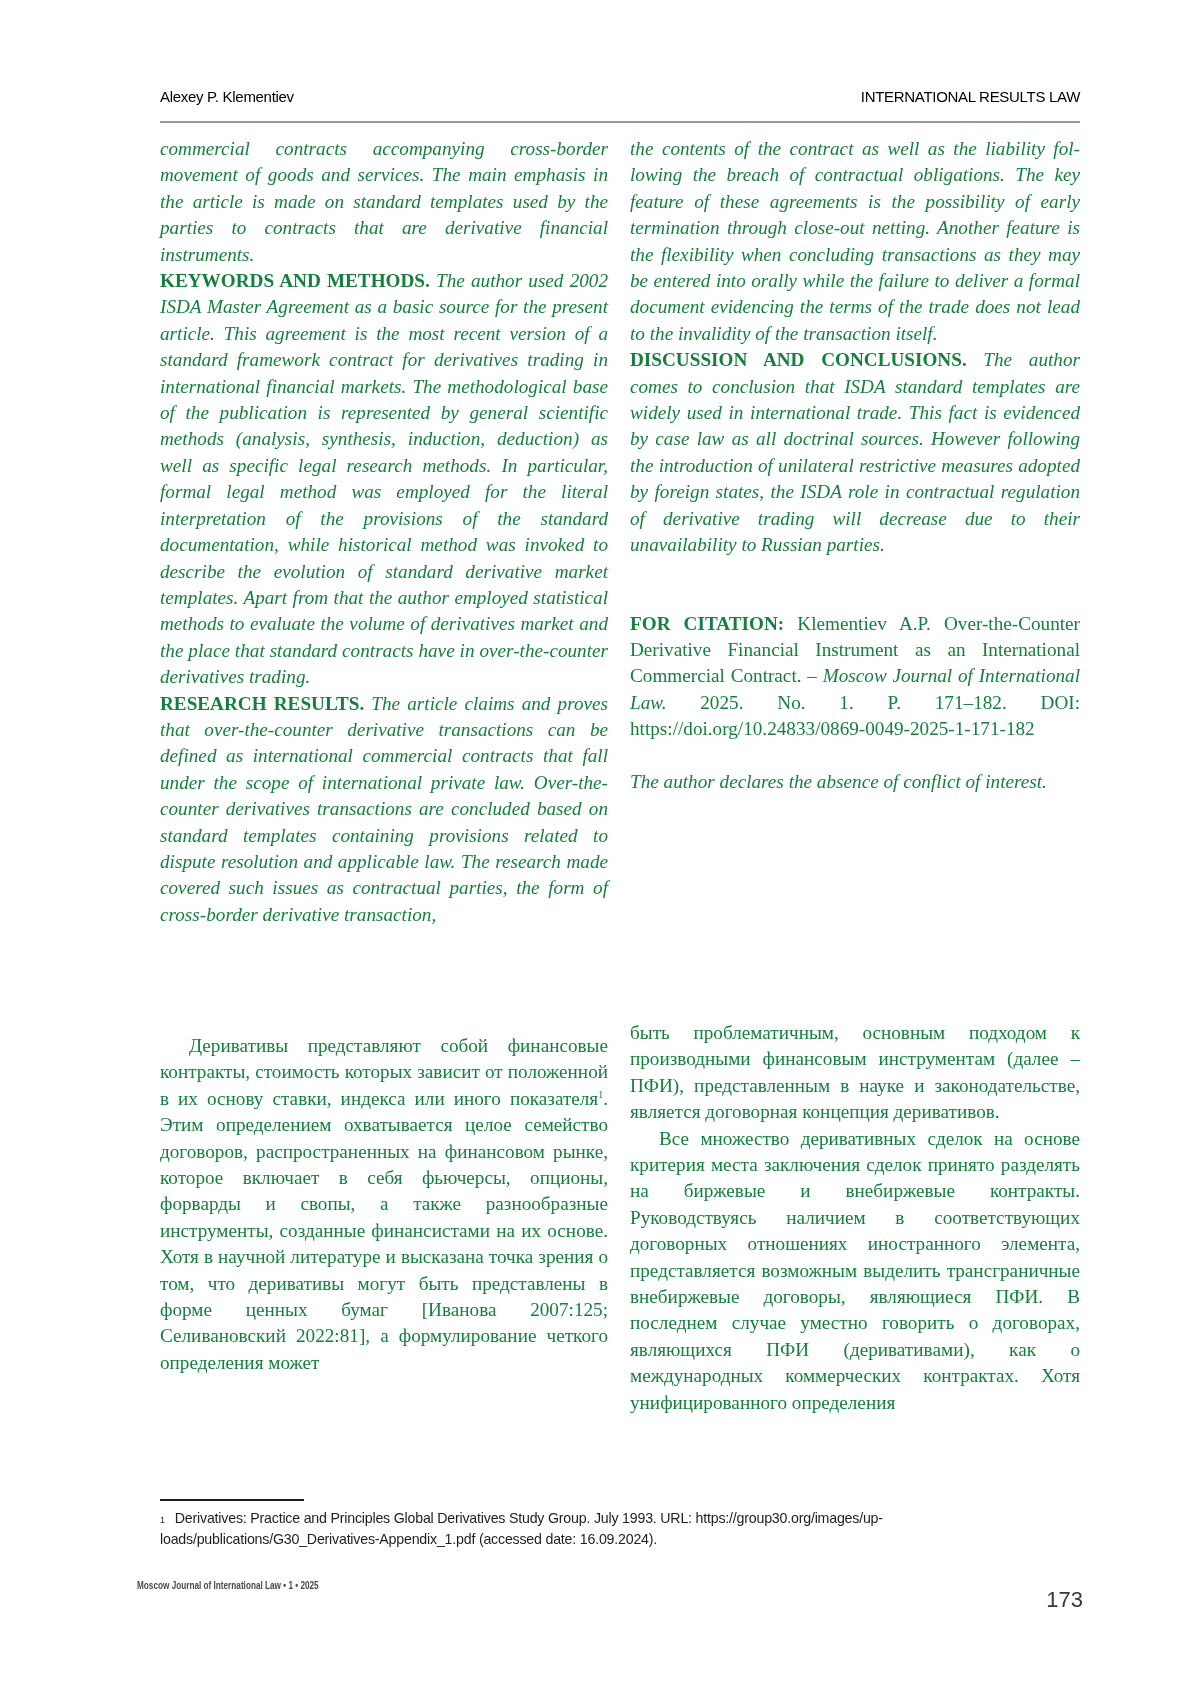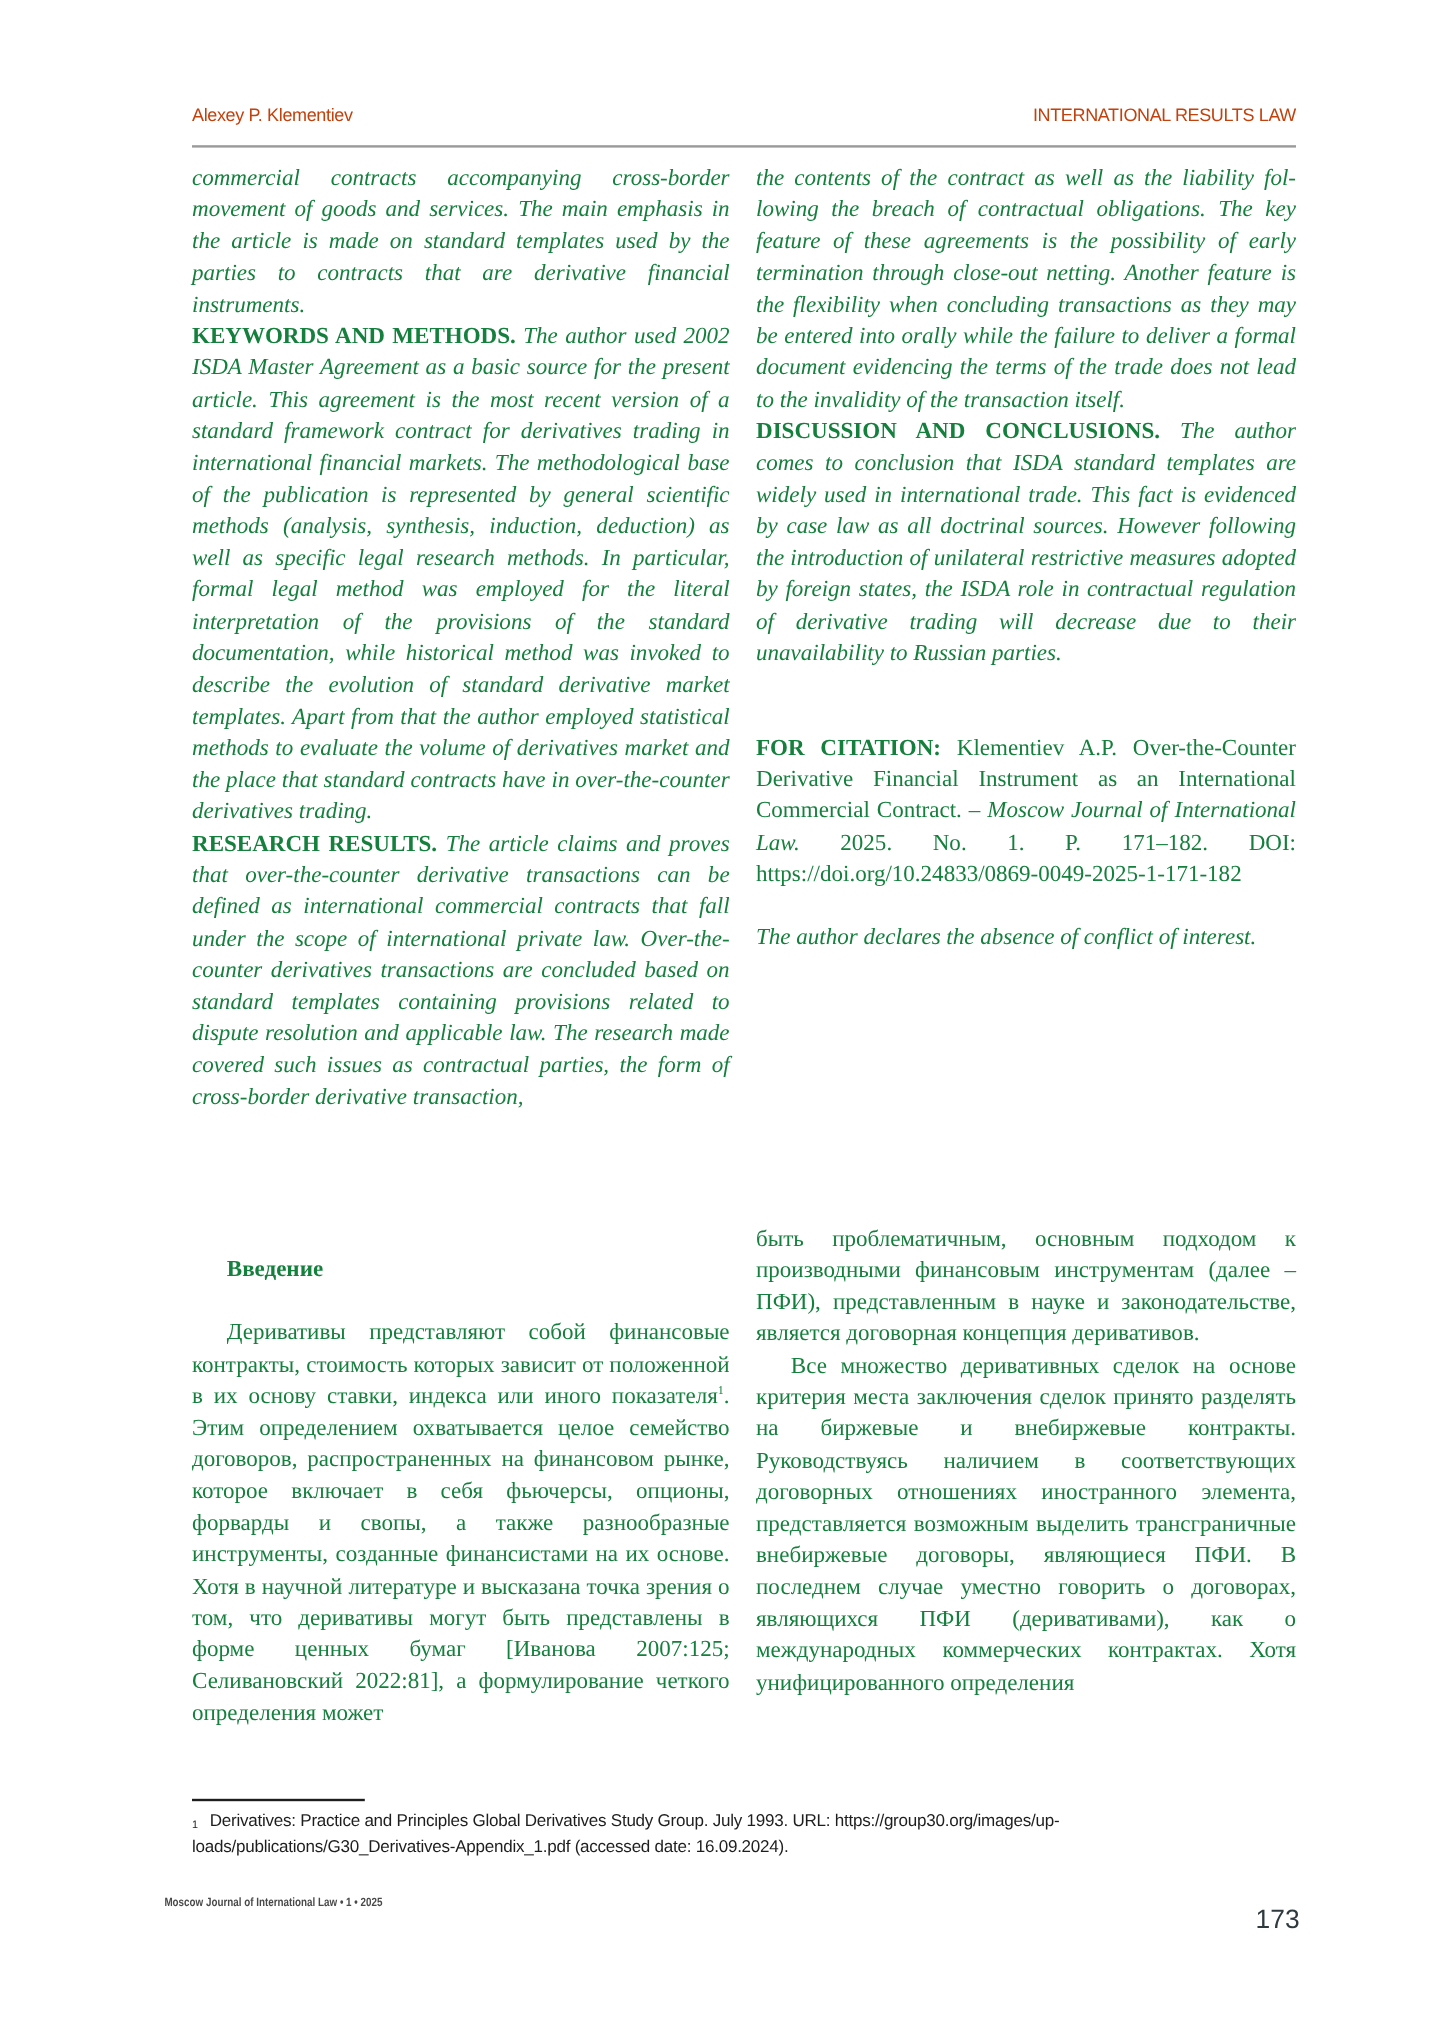--- a/index.html
+++ b/index.html
@@ -1,20 +1,20 @@
 <!DOCTYPE html>
 <html><head>
   <meta charset="utf-8">
   <style>
     html, body { margin: 0; padding: 0; background: #ffffff; }
     body { width: 1200px; height: 1697px; position: relative; overflow: hidden; color: #1e1e1e; }
     .page { position: absolute; left: 0; top: 0; width: 1200px; height: 1697px; }
 
     .running-head { position: absolute; left: 160px; top: 88px; width: 920px; height: 22px;
-      font-family: "Liberation Sans", sans-serif; font-size: 15px; color: #c2410c; letter-spacing: -0.3px; }
+      font-family: "Liberation Sans", sans-serif; font-size: 15px; color: #000000; letter-spacing: -0.3px; }
     .running-head .left { position: absolute; left: 0; top: 0; }
     .running-head .right { position: absolute; right: 0; top: 0; }
     .head-rule { position: absolute; left: 160px; top: 121px; width: 920px; height: 2px; background: #9a9a9a; }
 
     .col { position: absolute; font-family: Liberation Serif, serif; font-size: 19.2px; line-height: 26.4px;
       text-align: justify; hyphens: manual; color: #15803d; }
     .col-left { left: 160px; width: 448px; }
     .col-right { left: 630px; width: 450px; }
 
     .abs-top-left { top: 136px; }
@@ -74,21 +74,20 @@
     <div class="gap"></div>
     <p>
       <span class="b">FOR CITATION:</span>
       <span>Klementiev A.P. Over-the-Coun­ter Derivative Financial Instrument as an Interna­tional Commercial Contract. – </span><span class="it">Moscow Journal of International Law.</span><span> 2025. No. 1. P. 171–182. DOI: https://doi.org/10.24833/0869-0049-2025-1-171-182</span>
     </p>
     <div class="gap"></div>
     <p class="it">The author declares the absence of conflict of interest.</p>
   </div>
 
   <div class="col col-left ru-left">
-    <p class="ru-heading">Введение</p>
     <p class="indent"><span>Деривативы представляют собой финансовые контракты, стоимость которых зависит от поло­женной в их основу ставки, индекса или иного показателя</span><sup>1</sup><span>. Этим определением охватывается целое семейство договоров, распространенных на финансовом рынке, которое включает в себя фьючерсы, опционы, форварды и свопы, а также разнообразные инструменты, созданные финан­систами на их основе. Хотя в научной литературе и высказана точка зрения о том, что деривативы могут быть представлены в форме ценных бу­маг [Иванова 2007:125; Селивановский 2022:81], а формулирование четкого определения может</span></p>
   </div>
 
   <div class="col col-right ru-right">
     <p>быть проблематичным, основным подходом к производными финансовым инструментам (далее – ПФИ), представленным в науке и зако­нодательстве, является договорная концепция деривативов.</p>
     <p class="indent">Все множество деривативных сделок на осно­ве критерия места заключения сделок принято разделять на биржевые и внебиржевые контрак­ты. Руководствуясь наличием в соответствующих договорных отношениях иностранного элемен­та, представляется возможным выделить транс­граничные внебиржевые договоры, являющие­ся ПФИ. В последнем случае уместно говорить о договорах, являющихся ПФИ (деривативa­ми), как о международных коммерческих кон­трактах. Хотя унифицированного определения</p>
   </div>
 
   <div class="fn-rule"></div>
   <div class="footnote">

